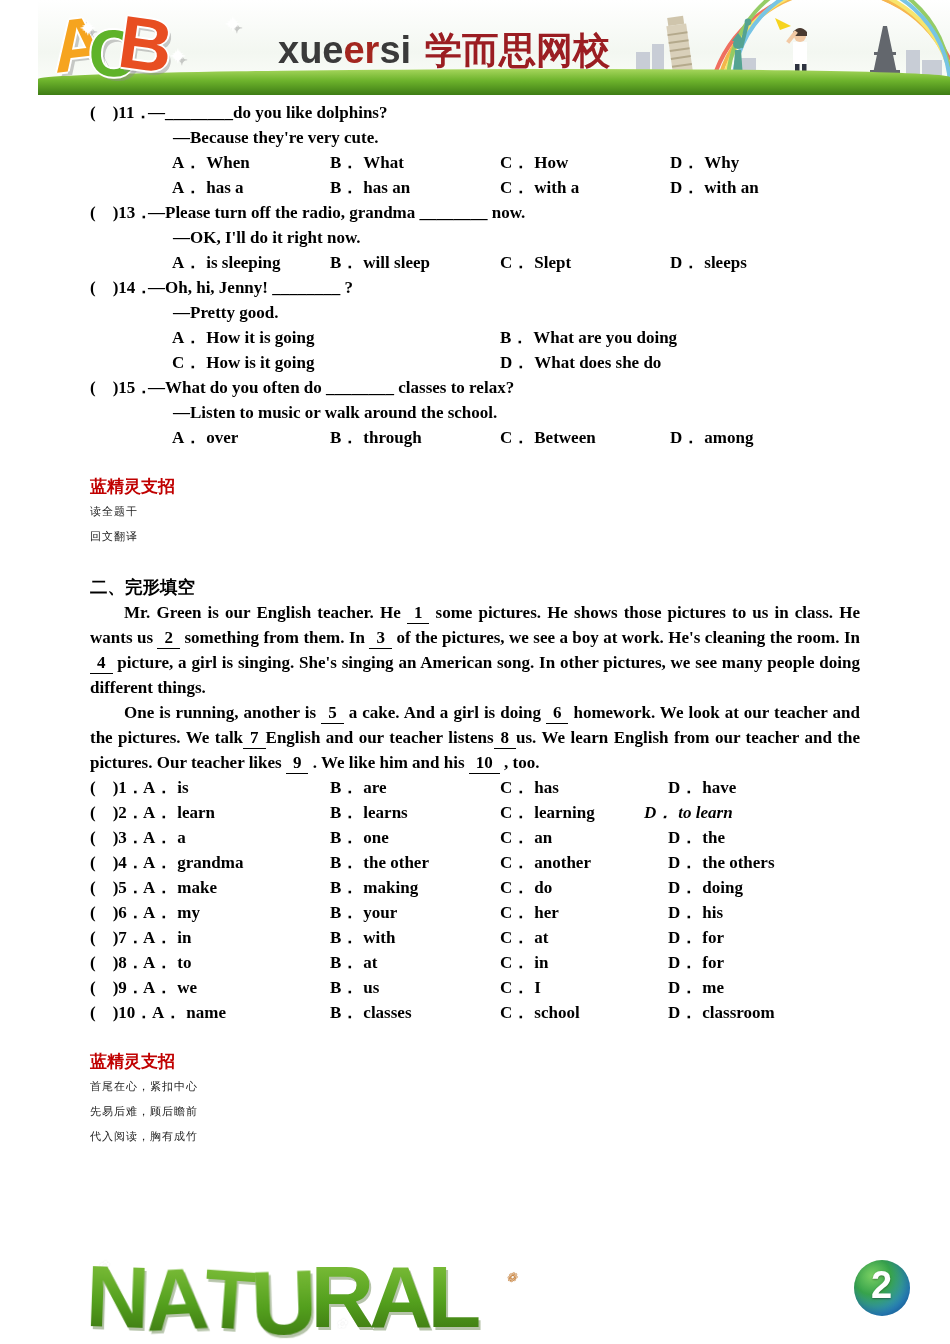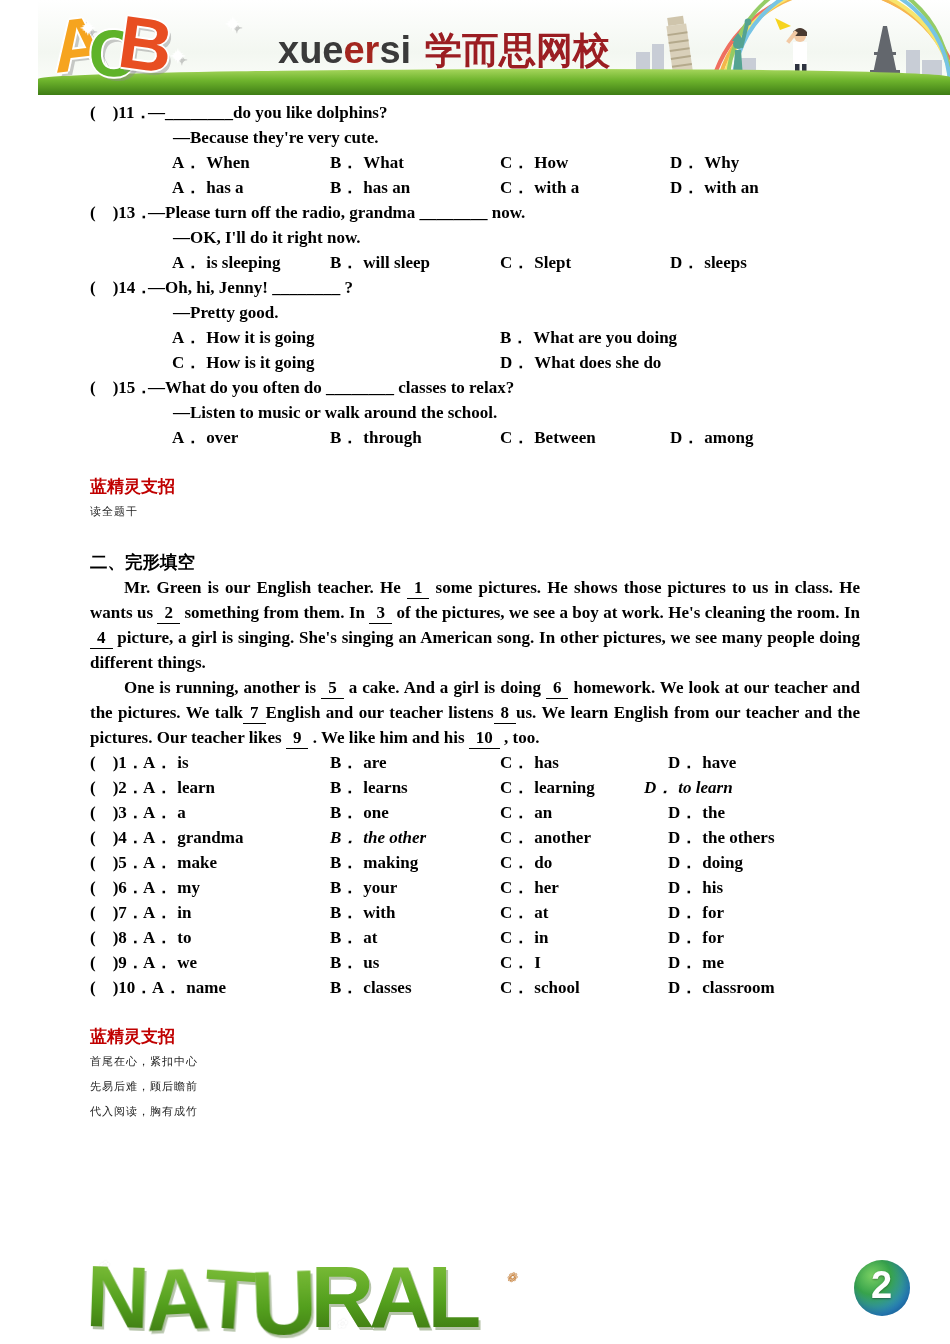--- a/index.html
+++ b/index.html
@@ -199,20 +199,21 @@
         <div class="row">
           <span class="opt" style="left: 172px;"><span class="ok">A．</span><span class="ot">over</span></span>
           <span class="opt" style="left: 330px;"><span class="ok">B．</span><span class="ot">through</span></span>
           <span class="opt" style="left: 500px;"><span class="ok">C．</span><span class="ot">Between</span></span>
           <span class="opt" style="left: 670px;"><span class="ok">D．</span><span class="ot">among</span></span>
         </div>
       </div>
 
     <div class="tips-title">蓝精灵支招</div>
     <div class="tips-line">读全题干</div>
+    <div class="tips-line">回文翻译</div>
 
     <div class="sec-title">二、完形填空</div>
     <div class="para"><span>Mr. Green is our English teacher. He </span><span class="blank">1</span><span> some pictures. He shows those pictures to us in class. He wants us </span><span class="blank">2</span><span> something from them. In </span><span class="blank">3</span><span> of the pictures, we see a boy at work. He's cleaning the room. In </span><span class="blank">4</span><span> picture, a girl is singing. She's singing an American song. In other pictures, we see many people doing different things.</span></div>
     <div class="para"><span>One is running, another is </span><span class="blank">5</span><span> a cake.  And a girl is doing </span><span class="blank">6</span><span> homework. We look at our teacher and the pictures. We talk</span><span class="blank">7</span><span>English and our teacher listens</span><span class="blank">8</span><span>us. We learn English from our teacher and the pictures. Our teacher likes </span><span class="blank">9</span><span> . We like him and his </span><span class="blank">10</span><span> , too.</span></div>
 
     <div id="cloze-items">
         <div class="row">
           <span class="q-marker" style="left: 90px;">(　)1．</span>
           <span class="opt" style="left: 143px;"><span class="ok">A．</span><span class="ot">is</span></span>
           <span class="opt" style="left: 330px;"><span class="ok">B．</span><span class="ot">are</span></span>
@@ -229,21 +230,21 @@
         <div class="row">
           <span class="q-marker" style="left: 90px;">(　)3．</span>
           <span class="opt" style="left: 143px;"><span class="ok">A．</span><span class="ot">a</span></span>
           <span class="opt" style="left: 330px;"><span class="ok">B．</span><span class="ot">one</span></span>
           <span class="opt" style="left: 500px;"><span class="ok">C．</span><span class="ot">an</span></span>
           <span class="opt" style="left: 668px;"><span class="ok">D．</span><span class="ot">the</span></span>
         </div>
         <div class="row">
           <span class="q-marker" style="left: 90px;">(　)4．</span>
           <span class="opt" style="left: 143px;"><span class="ok">A．</span><span class="ot">grandma</span></span>
-          <span class="opt" style="left: 330px; font-style: italic;"><span class="ok">B．</span><span class="ot">the other</span></span>
+          <span class="opt" style="left: 330px;"><span class="ok">B．</span><span class="ot">the other</span></span>
           <span class="opt" style="left: 500px;"><span class="ok">C．</span><span class="ot">another</span></span>
           <span class="opt" style="left: 668px;"><span class="ok">D．</span><span class="ot">the others</span></span>
         </div>
         <div class="row">
           <span class="q-marker" style="left: 90px;">(　)5．</span>
           <span class="opt" style="left: 143px;"><span class="ok">A．</span><span class="ot">make</span></span>
           <span class="opt" style="left: 330px;"><span class="ok">B．</span><span class="ot">making</span></span>
           <span class="opt" style="left: 500px;"><span class="ok">C．</span><span class="ot">do</span></span>
           <span class="opt" style="left: 668px;"><span class="ok">D．</span><span class="ot">doing</span></span>
         </div>

